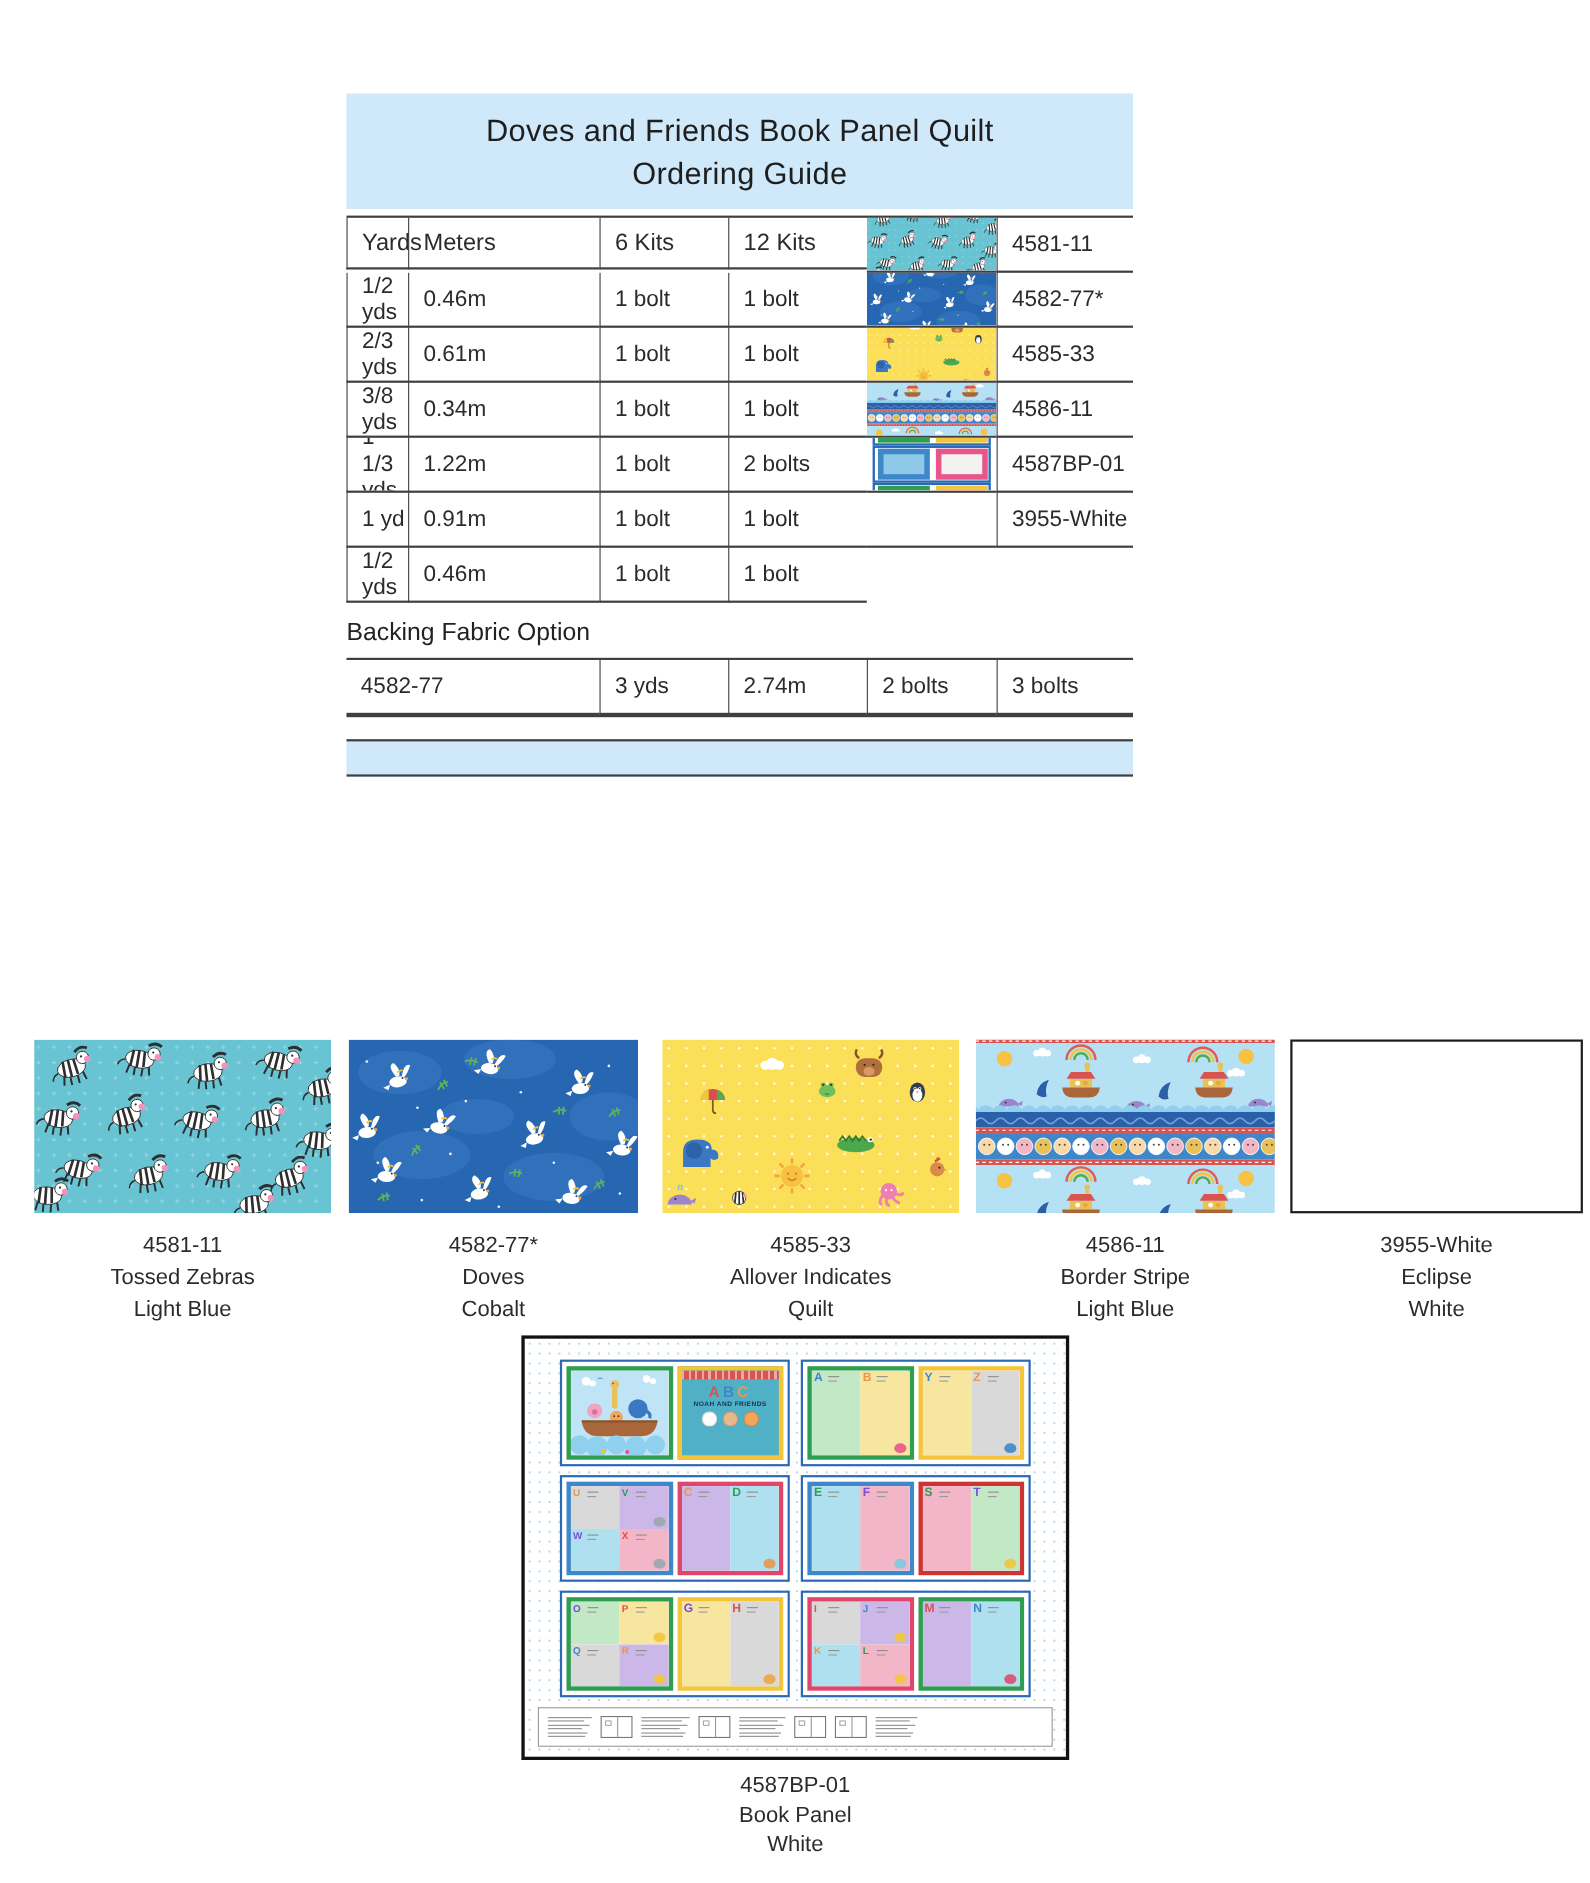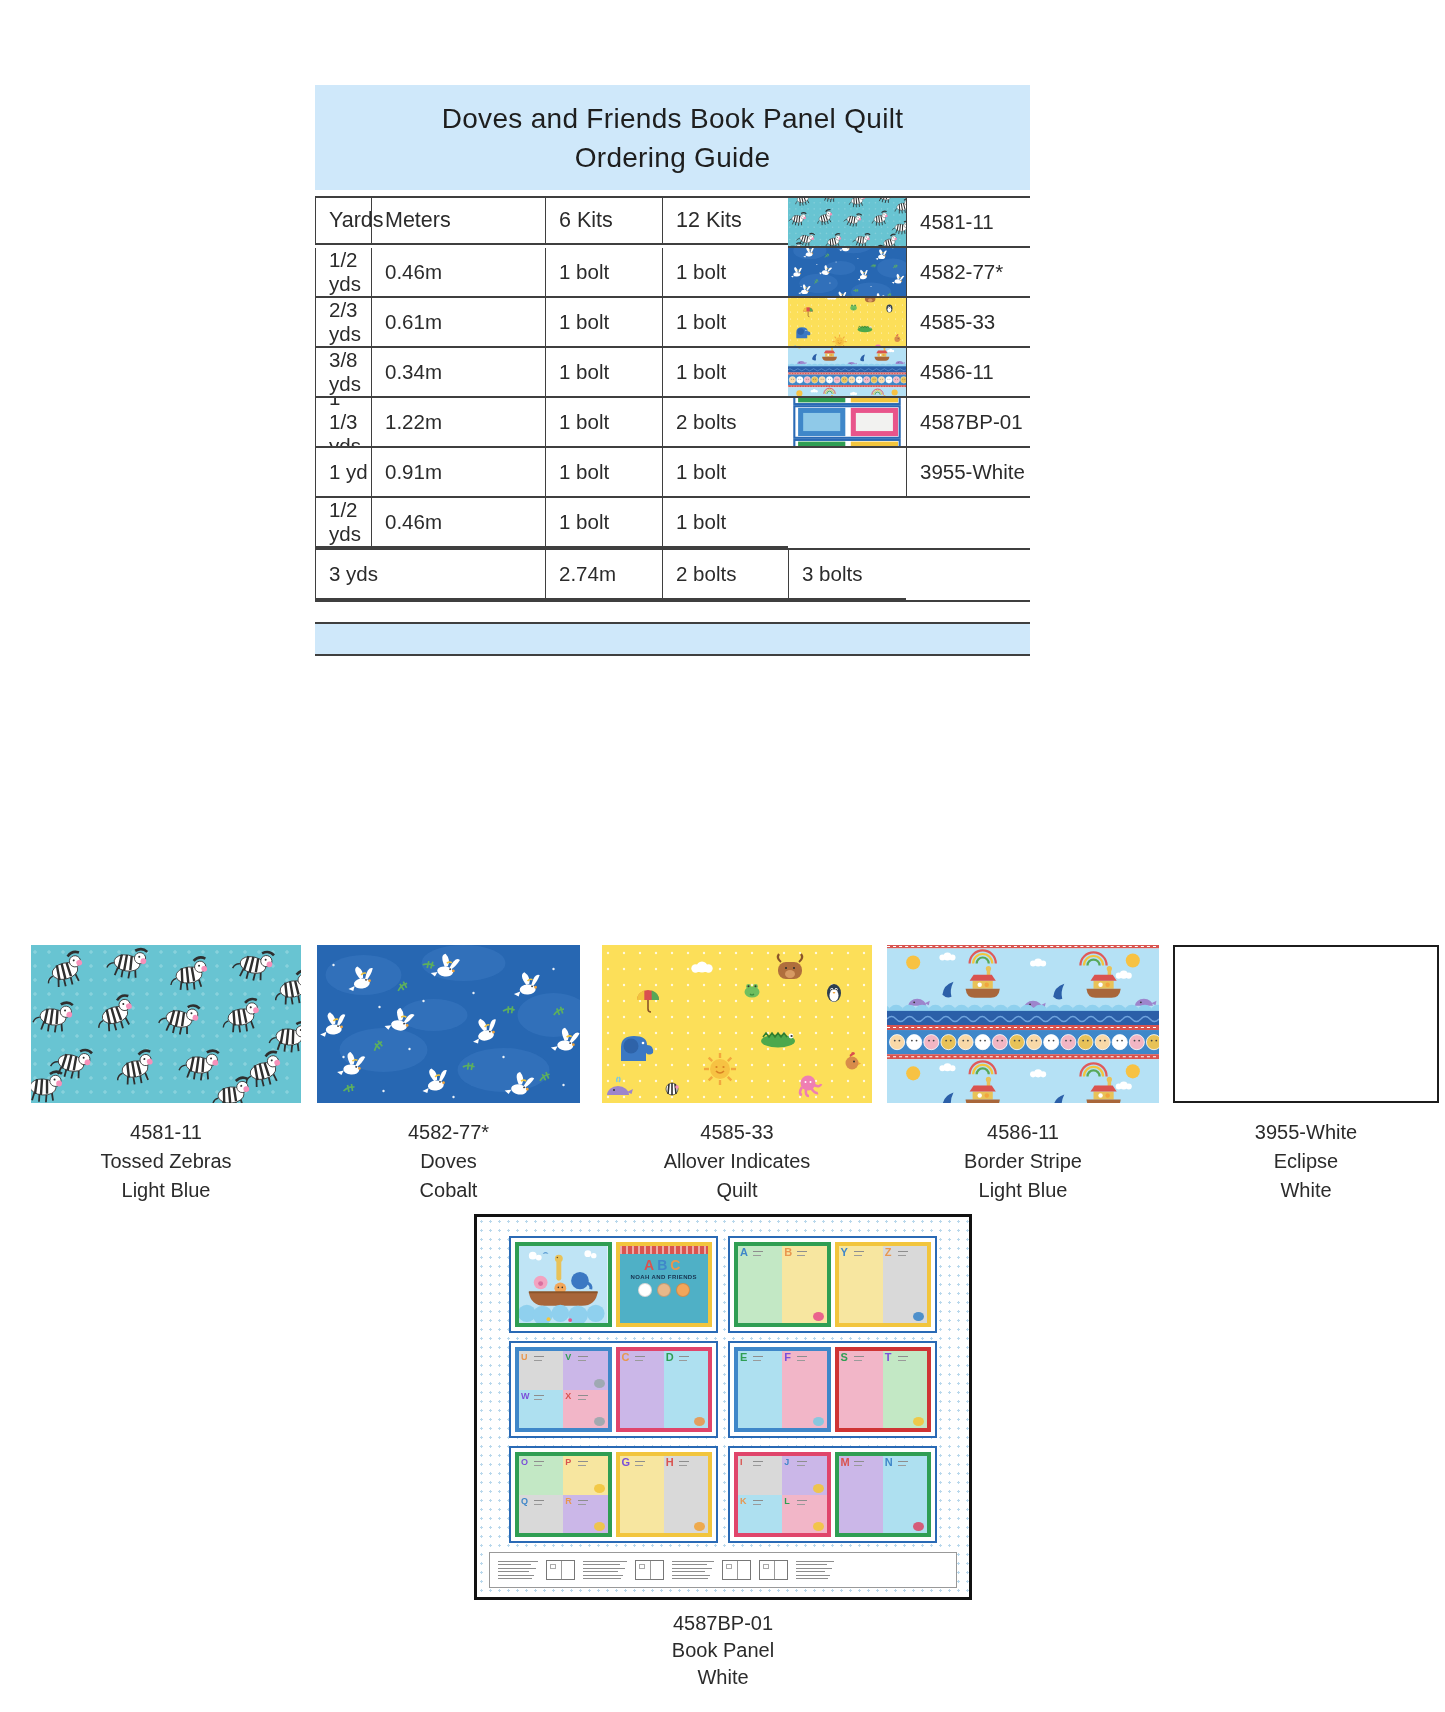--- a/index.html
+++ b/index.html
@@ -1138,22 +1138,24 @@
       <div class="c vl">1 bolt</div>
       <div class="c vl">1 bolt</div>
       <div class="c thumbc"></div>
       <div class="c vl">3955-White</div>
       <div class="c vl">1/2 yds</div>
       <div class="c vl">0.46m</div>
       <div class="c vl">1 bolt</div>
       <div class="c vl">1 bolt</div>
     </div>
 
+  <div class="backing-heading">Backing Fabric Option</div>
 
   <div id="backing-table">
+    <div class="c">4582-77</div>
     <div class="c vl">3 yds</div>
     <div class="c vl">2.74m</div>
     <div class="c vl">2 bolts</div>
     <div class="c vl">3 bolts</div>
   </div>
 
 
   <div class="bottom-bar"></div>
 </div>
 

